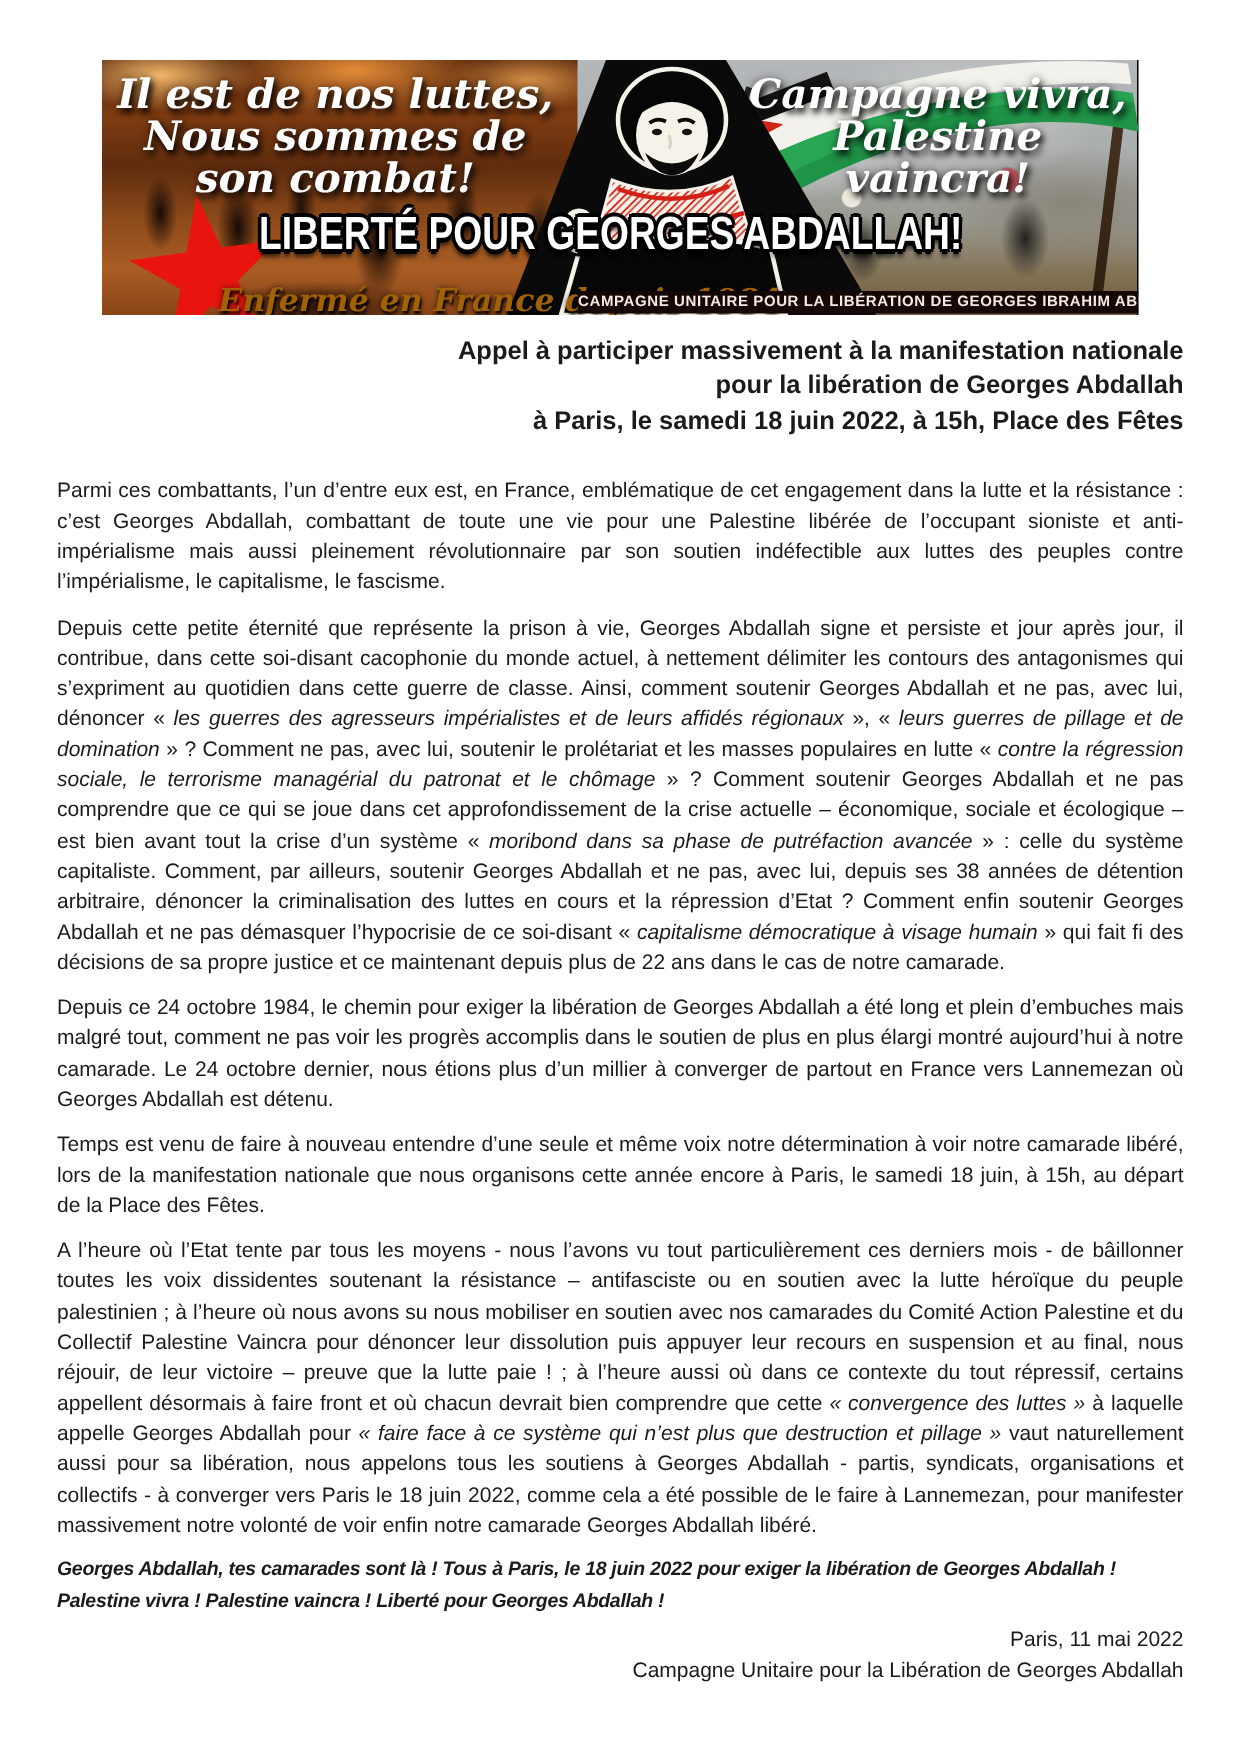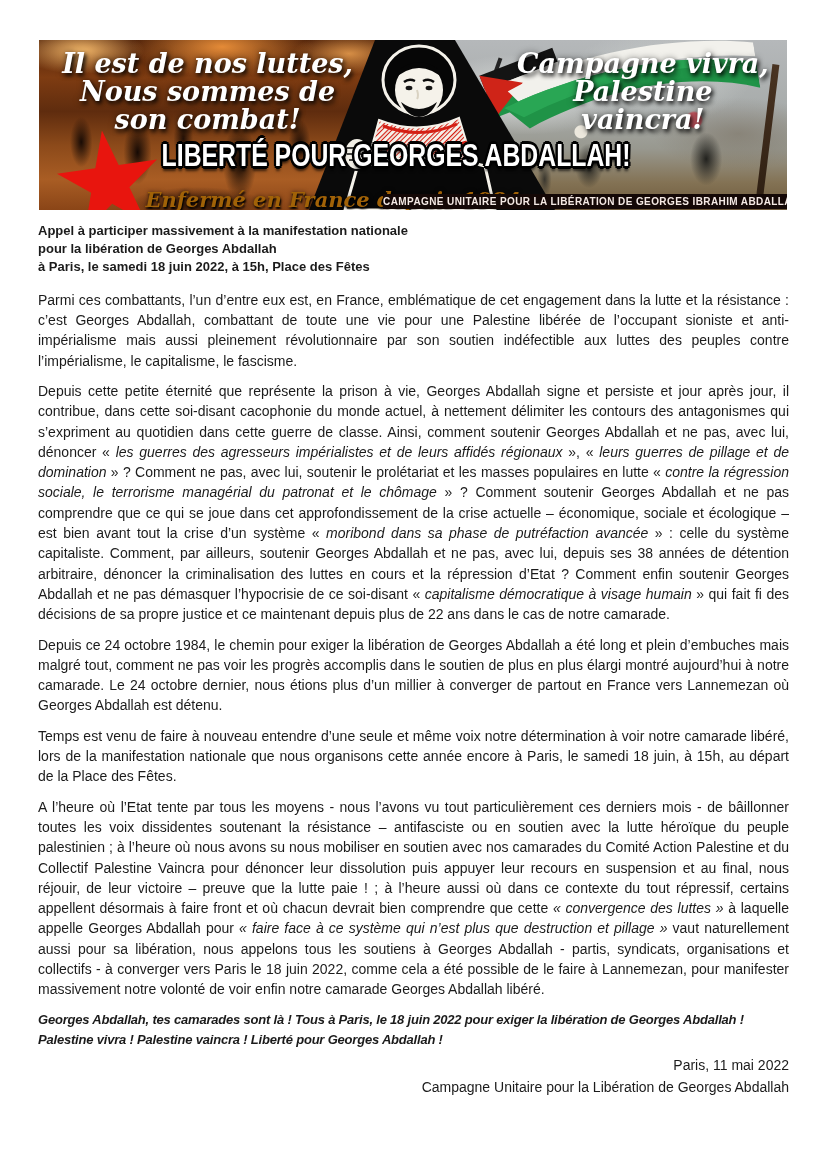--- a/index.html
+++ b/index.html
@@ -1,20 +1,20 @@
 <!DOCTYPE html>
 <html><head>
 <meta charset="utf-8">
 <style>
   html,body{margin:0;padding:0;background:#ffffff;}
   .page{position:relative;width:826px;height:1169px;box-sizing:border-box;background:#fff;
         font-family:"Liberation Sans",sans-serif;color:#1b1b1b;overflow:hidden;}
 
   
-  .banner{position:relative;width:748px;height:170px;margin:40px auto 0;background:#000;overflow:hidden;}
+  .banner{position:relative;width:691px;height:170px;margin:40px auto 0;background:#000;overflow:hidden;}
   .scene-left{position:absolute;left:0;top:0;width:47%;height:100%;z-index:1;
     background:
       radial-gradient(ellipse 90px 34px at 12% 6%, rgba(250,190,110,.95), rgba(250,190,110,0) 70%),
       radial-gradient(ellipse 130px 44px at 52% 4%, rgba(244,150,60,.9), rgba(244,150,60,0) 70%),
       radial-gradient(ellipse 80px 30px at 88% 8%, rgba(235,160,80,.85), rgba(235,160,80,0) 70%),
       linear-gradient(180deg,#4e2109 0%,#7e3c12 22%,#5f2c0e 42%,#8c4a1a 62%,#a95d24 82%,#8a4517 100%);}
   .scene-left::after{content:"";position:absolute;inset:0;
     background:
       radial-gradient(ellipse 16px 36px at 12% 60%, rgba(15,6,3,.92), transparent 70%),
       radial-gradient(ellipse 20px 46px at 28% 66%, rgba(15,6,3,.95), transparent 70%),
@@ -52,21 +52,21 @@
           text-shadow:3px 0 #000,-3px 0 #000,0 3px #000,0 -3px #000,2px 2px #000,-2px 2px #000,2px -2px #000,-2px -2px #000,0 5px 3px rgba(0,0,0,.65);}
   .banner-subtitle{position:absolute;left:0;right:160px;top:147px;z-index:7;text-align:center;color:#a16207;
           font-family:"DejaVu Serif",serif;font-style:italic;font-weight:bold;font-size:21px;
           text-shadow:1px 2px 2px #000,0 0 4px rgba(0,0,0,.6);}
   .banner-strip{position:absolute;right:0;bottom:1px;width:54%;height:15px;z-index:8;background:#140806;
           color:#f4e9e4;font-size:10px;font-weight:bold;letter-spacing:.4px;line-height:15px;text-align:center;
           white-space:nowrap;overflow:hidden;}
 
   
   .content{padding:12px 37px 0 38px;}
-  .heading{font-size:13px;font-weight:bold;text-align:left;margin:0 0 14px;line-height:1.38;}
+  .heading{font-size:17px;font-weight:bold;text-align:right;margin:0 0 24px;line-height:1.38;}
   .bodytext p{margin:0 0 10px;text-align:justify;font-size:14px;line-height:1.45;}
   .it{font-style:italic;}
   .closing .line{font-weight:bold;font-size:13px;letter-spacing:-.2px;line-height:1.6;white-space:nowrap;font-style:italic;}
   .signoff{text-align:right;font-size:14px;line-height:1.55;margin-top:4px;}
 </style>
 </head>
 <body>
 
 <div class="page">
 

